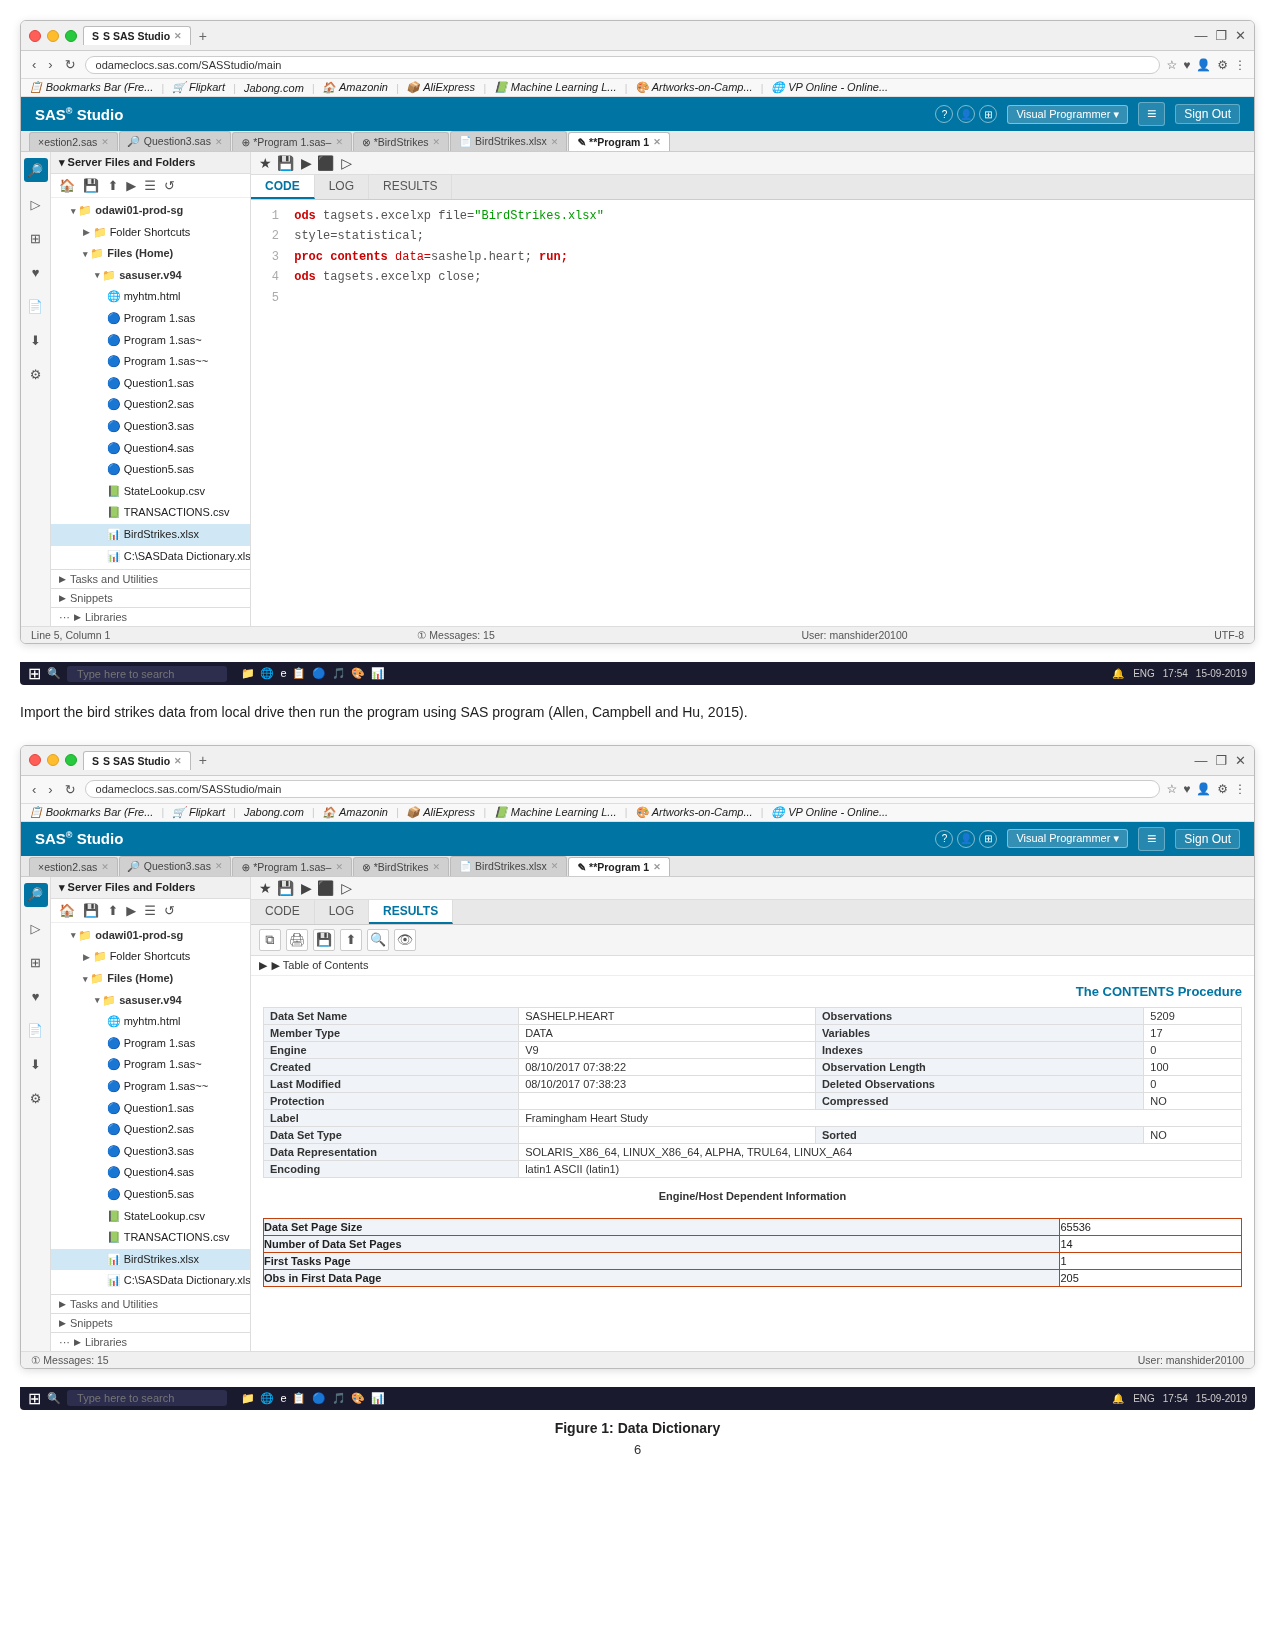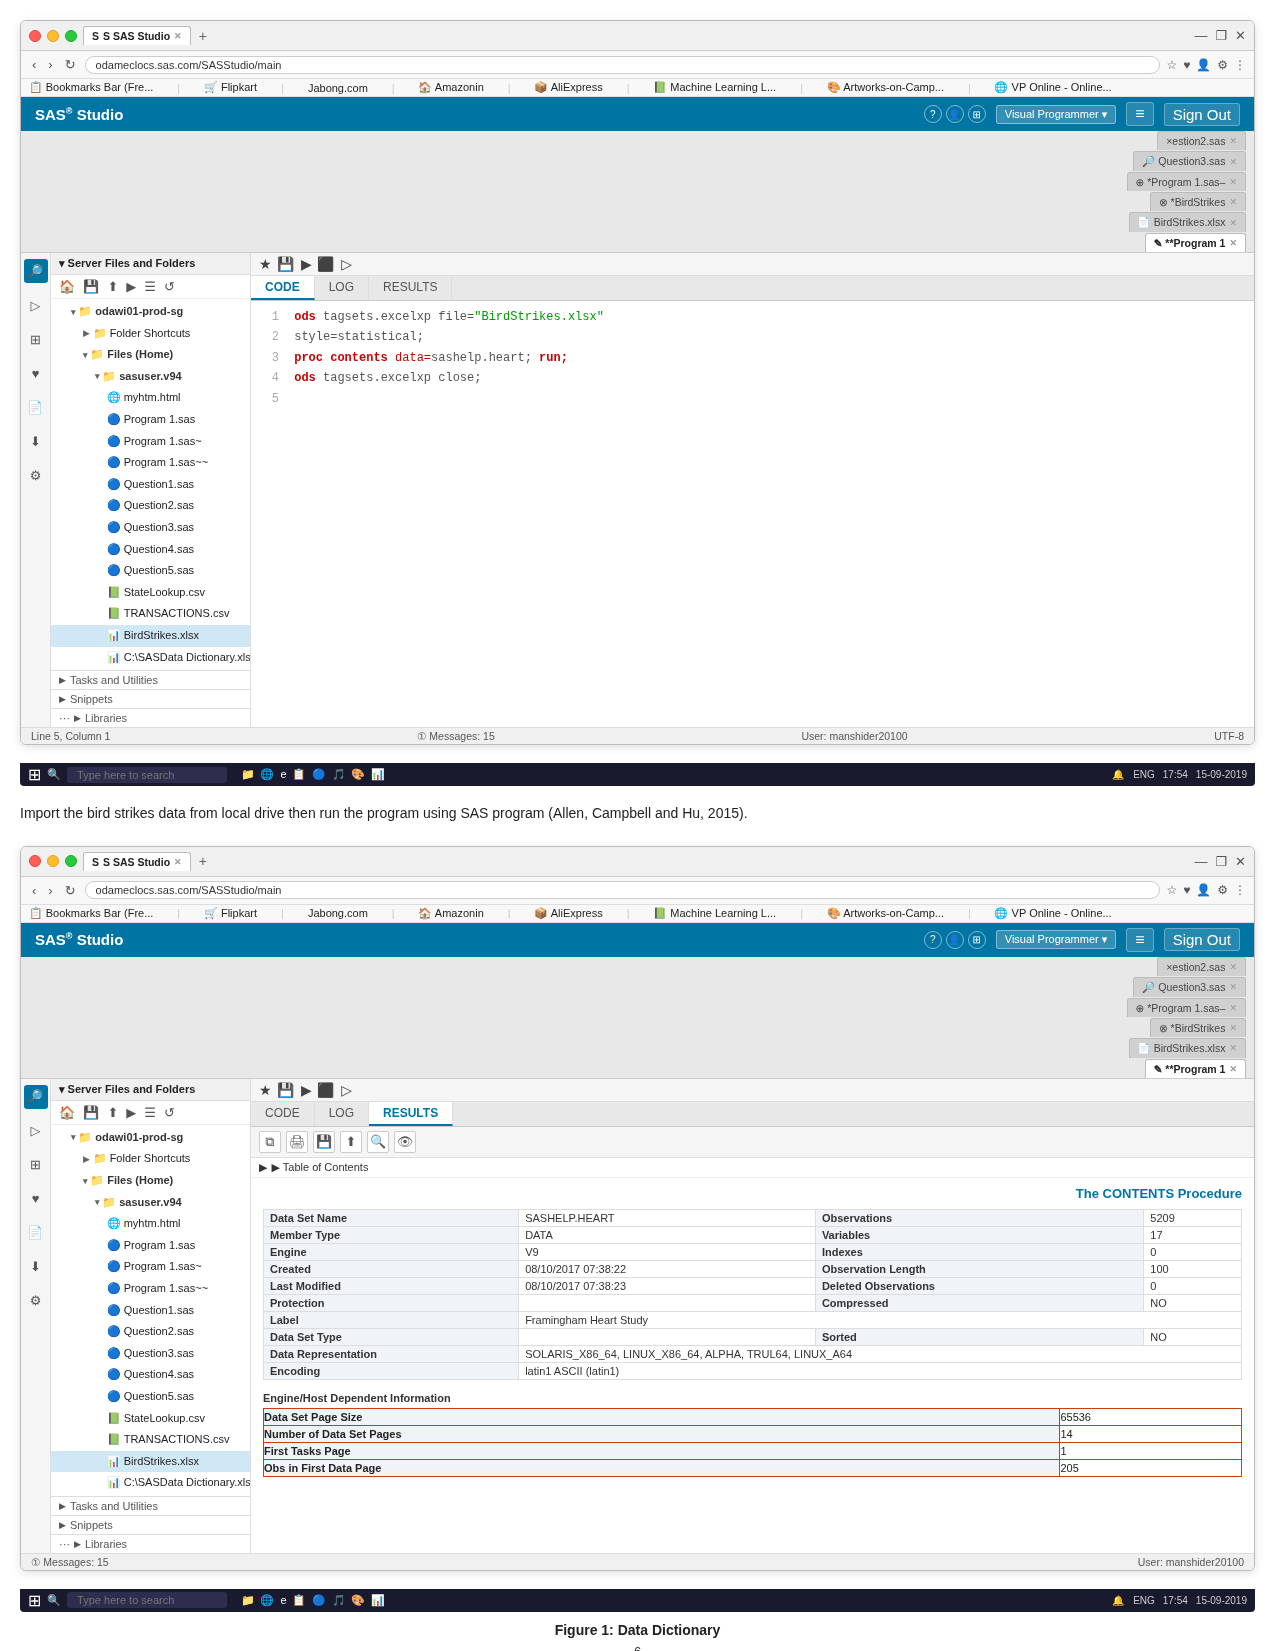--- a/index.html
+++ b/index.html
@@ -75,21 +75,22 @@
     }
 
     
     .bookmarks-bar {
       display: flex;
       align-items: center;
       background: #f8f8f8;
       border-bottom: 1px solid #e0e0e0;
       padding: 2px 8px;
       font-size: 11px;
-      gap: 24px;
+      gap: 8px;
+      font-style: italic;
     }
     .bm-sep { color: #ccc; }
 
     
     .sas-header {
       display: flex;
       align-items: center;
       background: #0074a2;
       padding: 5px 14px;
       justify-content: space-between;
@@ -100,21 +101,21 @@
       gap: 10px;
       color: #fff;
       font-size: 12px;
     }
     .sas-header-right .header-btn {
       background: rgba(255,255,255,0.15);
       border: 1px solid rgba(255,255,255,0.3);
       color: #fff;
       border-radius: 3px;
       padding: 2px 8px;
-      font-size: 15px;
+      font-size: 12px;
       cursor: pointer;
     }
     .visual-programmer-btn {
       background: rgba(255,255,255,0.2);
       border: 1px solid rgba(255,255,255,0.4);
       border-radius: 3px;
       padding: 2px 8px;
       font-size: 11px;
       color: #fff;
       cursor: pointer;
@@ -124,21 +125,20 @@
     .sas-tabs {
       background: #e8e8e8;
       border-bottom: 1px solid #ccc;
       display: flex;
       align-items: flex-end;
       padding: 0 8px;
       font-size: 11px;
       overflow: hidden;
       flex-wrap: nowrap;
       gap: 1px;
-      flex-direction: column;
     }
     .sas-tab {
       background: #d0d0d0;
       border: 1px solid #bbb;
       border-bottom: none;
       border-radius: 3px 3px 0 0;
       padding: 3px 8px;
       font-size: 10.5px;
       color: #444;
       display: flex;
@@ -934,21 +934,21 @@
               <td class="value-col" colspan="3">SOLARIS_X86_64, LINUX_X86_64, ALPHA, TRUL64, LINUX_A64</td>
             </tr>
             <tr>
               <td class="label-col">Encoding</td>
               <td class="value-col" colspan="3">latin1 ASCII (latin1)</td>
             </tr>
           </tbody>
         </table>
 
         <br>
-        <div style="font-size:11px;font-weight:bold;color:#333;margin-bottom:4px;">Engine/Host Dependent Information</div>
+        <div style="font-size:11px;font-weight:bold;color:#333;text-align:center;margin-bottom:16px;">Engine/Host Dependent Information</div>
         <table class="sub-table">
           <tbody>
             <tr>
               <td class="sl">Data Set Page Size</td>
               <td>65536</td>
             </tr>
             <tr>
               <td class="sl">Number of Data Set Pages</td>
               <td>14</td>
             </tr>

